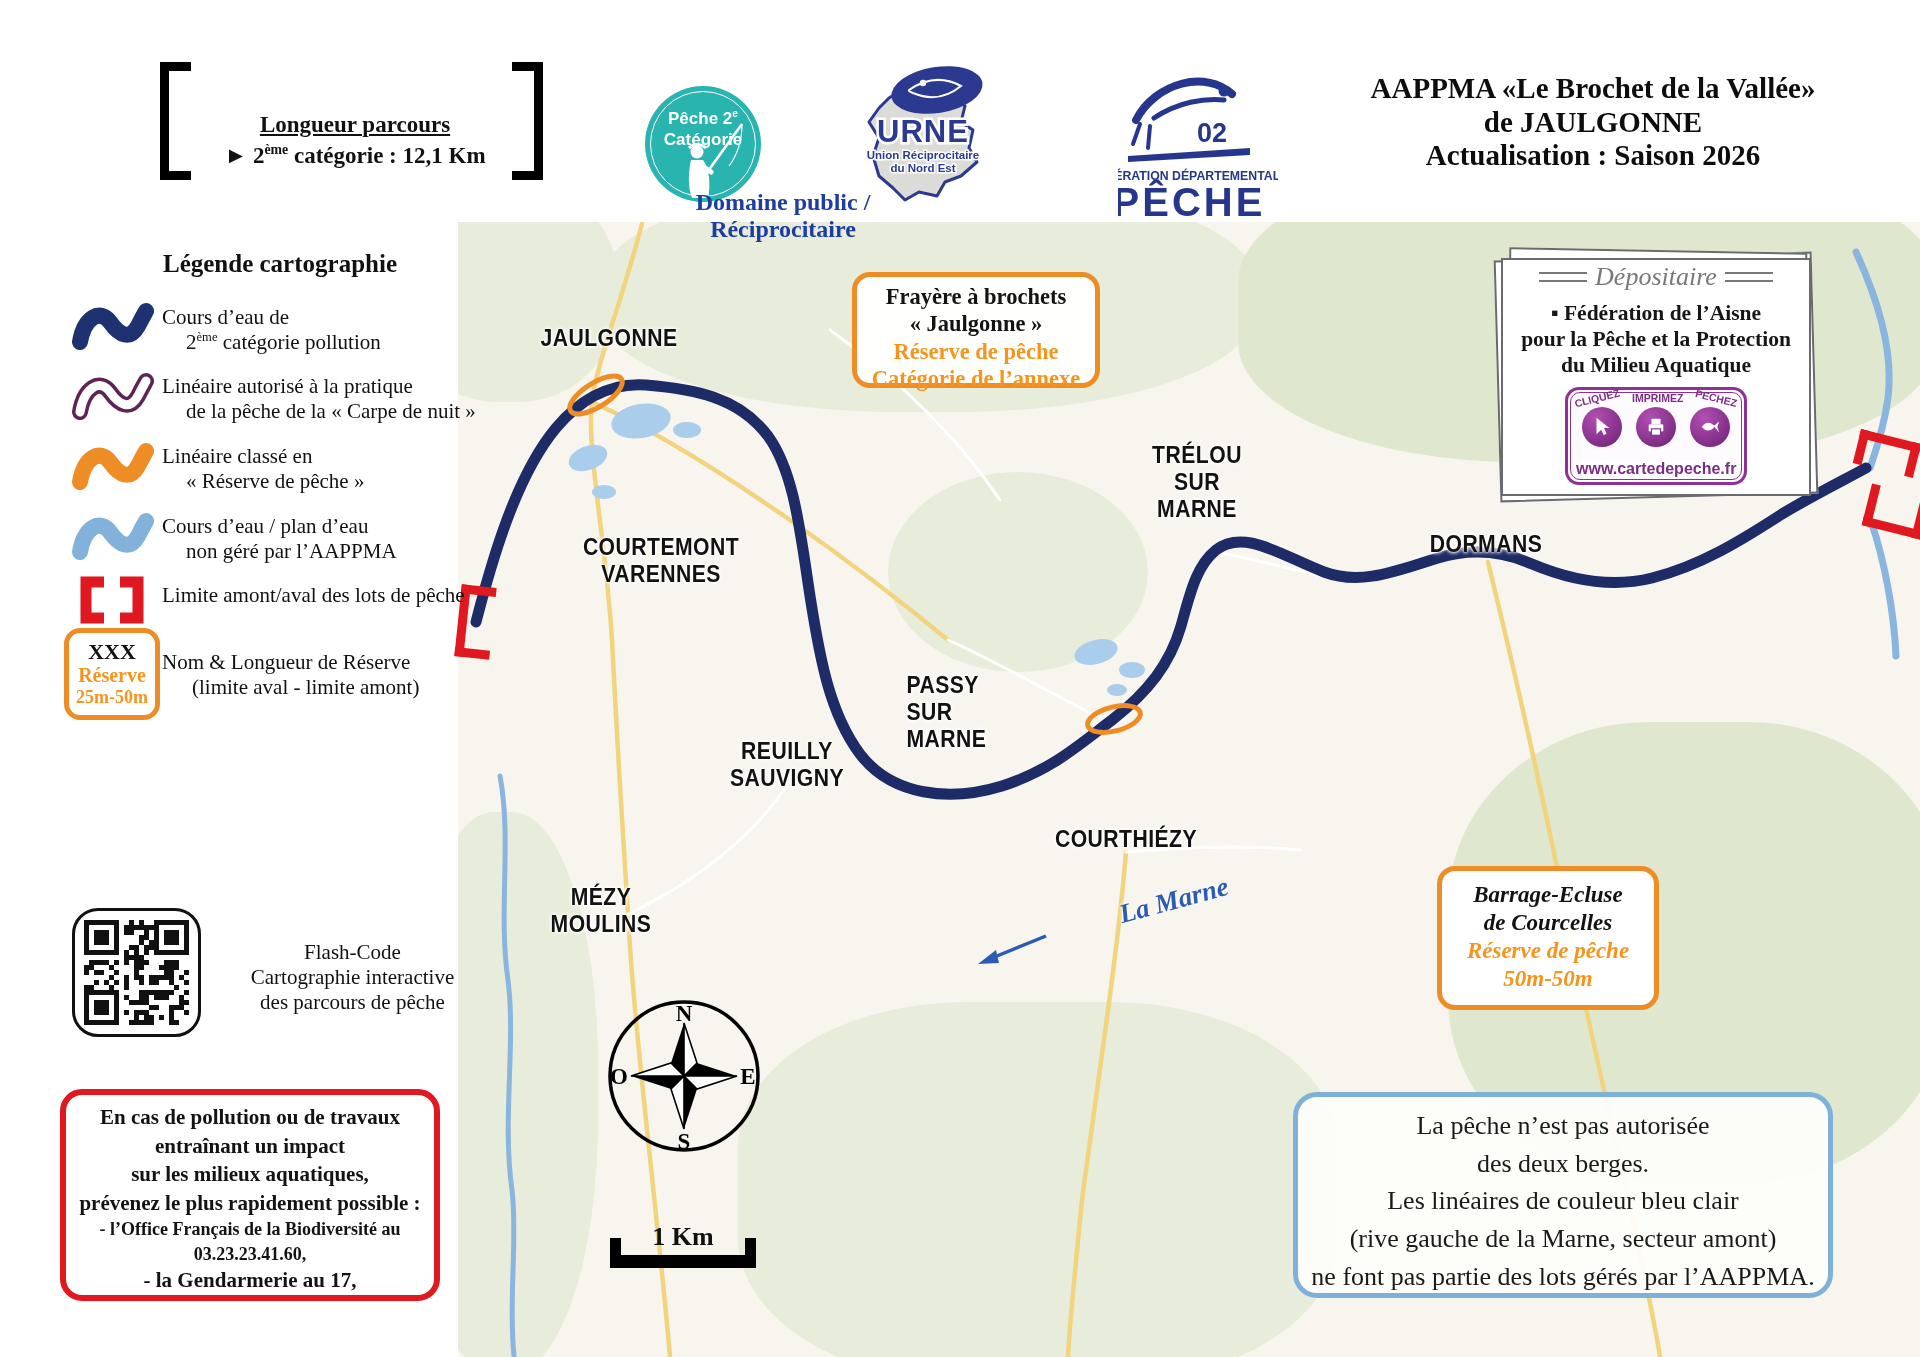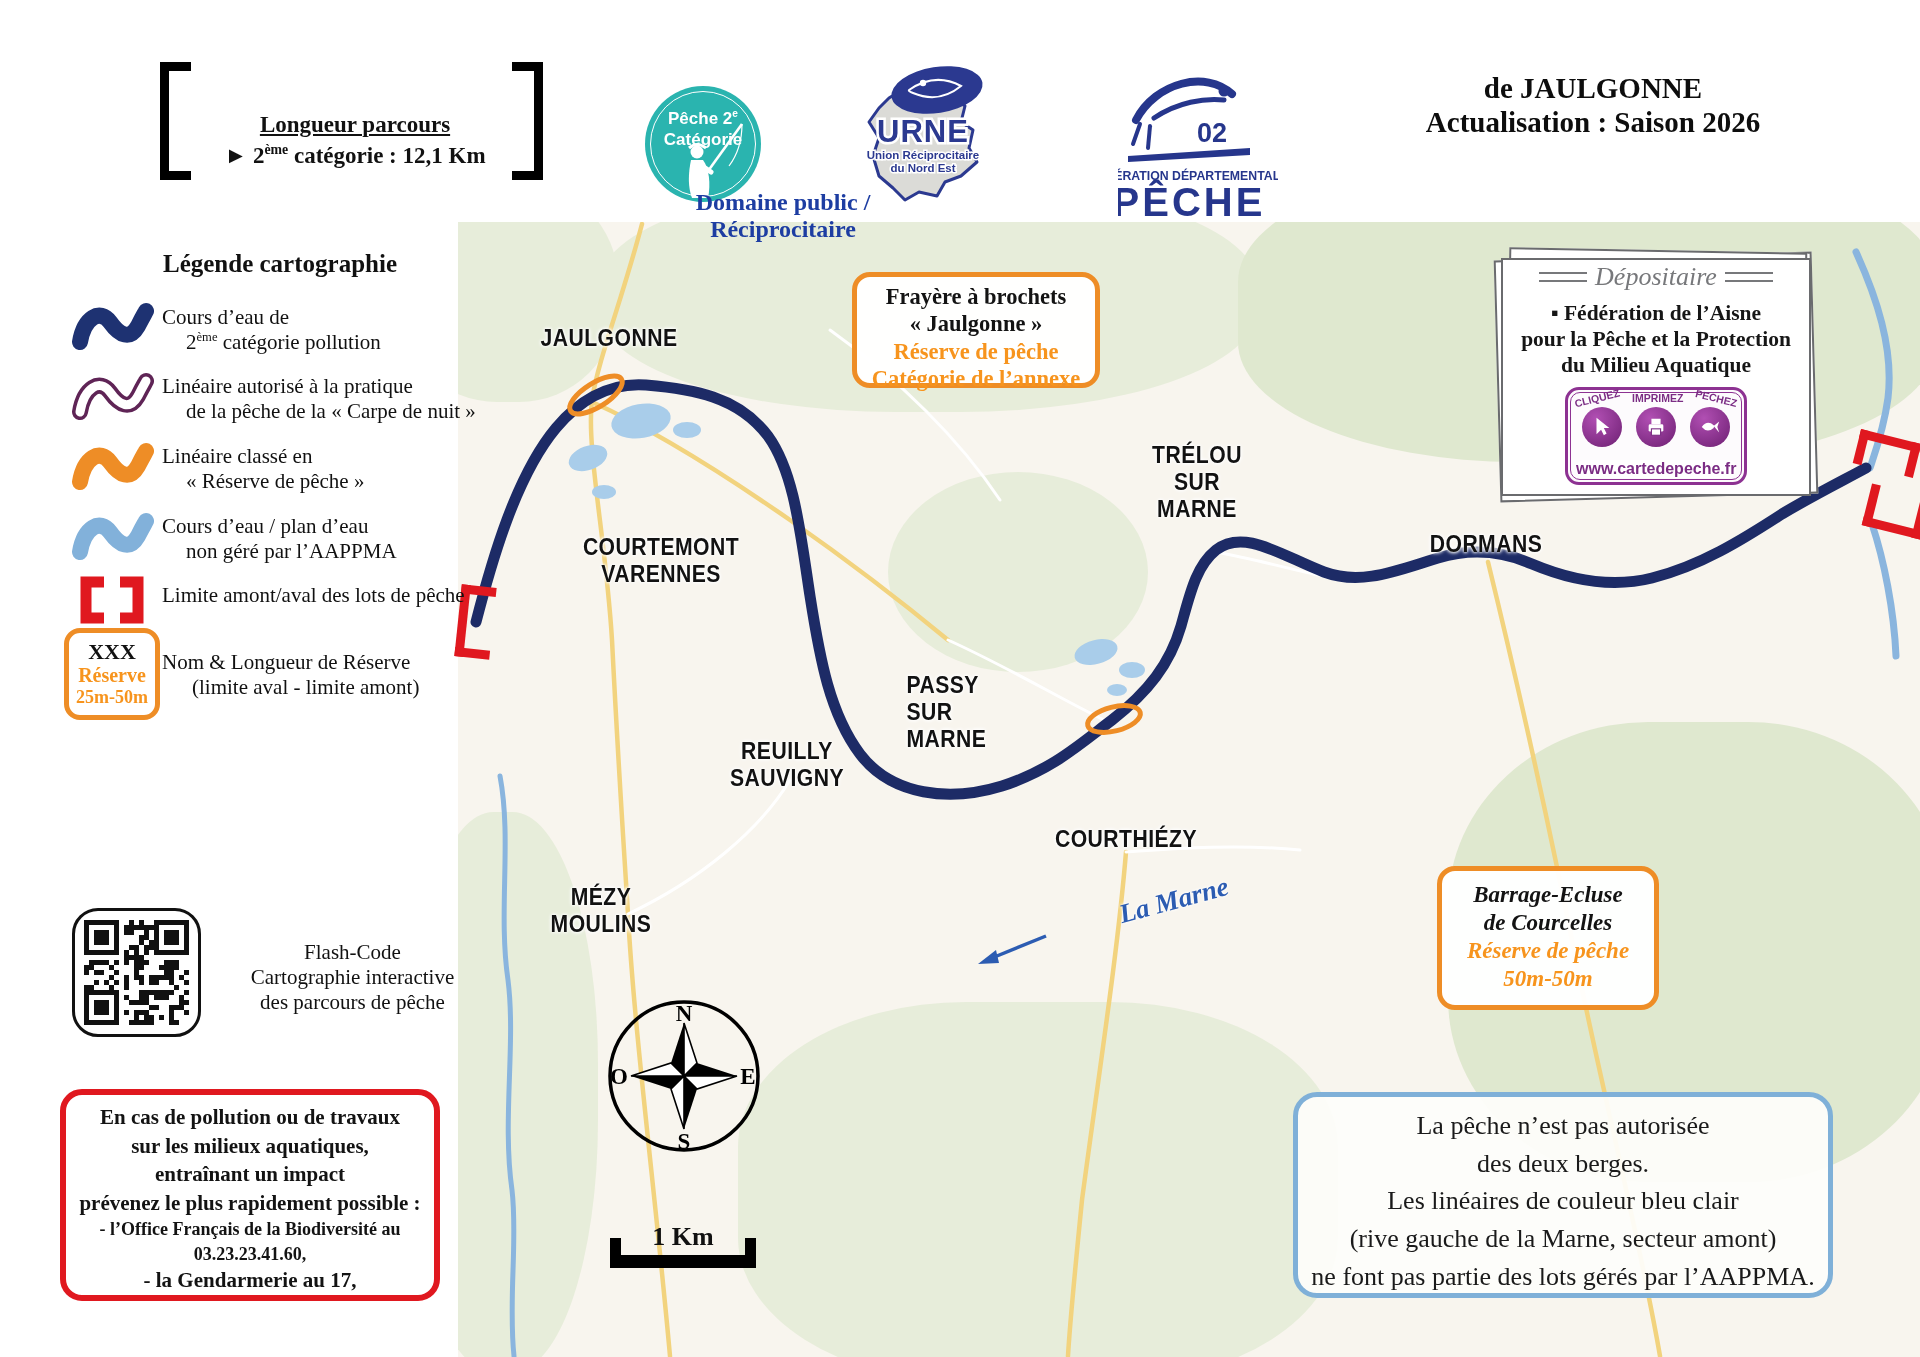--- a/index.html
+++ b/index.html
@@ -252,20 +252,21 @@
     <path d="M32 68 L30 90" stroke="#26368c" stroke-width="4" stroke-linecap="round"></path>
     <text x="94" y="84" font-family="Liberation Sans,sans-serif" font-size="27" font-weight="600" fill="#26368c" text-anchor="middle">02</text>
     <polygon points="10,98 132,90 132,97 10,104" fill="#26368c"></polygon>
     <text x="71" y="122" font-family="Liberation Sans,sans-serif" font-size="12.3" font-weight="600" fill="#26368c" text-anchor="middle">FÉDÉRATION DÉPARTEMENTALE</text>
     <text x="71" y="158" font-family="Liberation Sans,sans-serif" font-size="40" font-weight="600" letter-spacing="3" fill="#26368c" text-anchor="middle">PÊCHE</text>
   </svg>
 
   <div class="domaine" style="left:628px;top:189px;width:310px;">Domaine public / Réciprocitaire</div>
 
   <div class="main-title" style="left:1358px;top:72px;width:470px;">
+    <div>AAPPMA «Le Brochet de la Vallée»</div>
     <div>de JAULGONNE</div>
     <div>Actualisation : Saison 2026</div>
   </div>
 
   <div class="abs" style="left:1495px;top:248px;width:322px;height:258px;">
     <div class="dep-frame" style="inset:8px 2px 8px 2px;transform:rotate(-1.6deg);"></div>
     <div class="dep-frame" style="inset:2px 12px 14px 12px;transform:rotate(1.1deg);"></div>
     <div class="dep-frame" style="inset:10px 6px 10px 6px;"></div>
     <div class="abs" style="inset:12px 10px 12px 10px;">
       <div class="dep-title-row">
@@ -588,20 +589,20 @@
       </div>
   </div>
   <div class="leg-text" style="left:220px;top:940px;width:265px;text-align:center;">
     <div>Flash-Code</div>
     <div>Cartographie interactive</div>
     <div>des parcours de pêche</div>
   </div>
 
   <div class="alert-box" style="left:60px;top:1089px;width:368px;height:192px;">
     <div>En cas de pollution ou de travaux</div>
+    <div>entraînant un impact</div>
     <div>sur les milieux aquatiques,</div>
-    <div>entraînant un impact</div>
     <div>prévenez le plus rapidement possible :</div>
     <div class="small">- l’Office Français de la Biodiversité au 03.23.23.41.60,</div>
     <div>- la Gendarmerie au 17,</div>
   </div>
 
 </div>
 
 </body></html>

